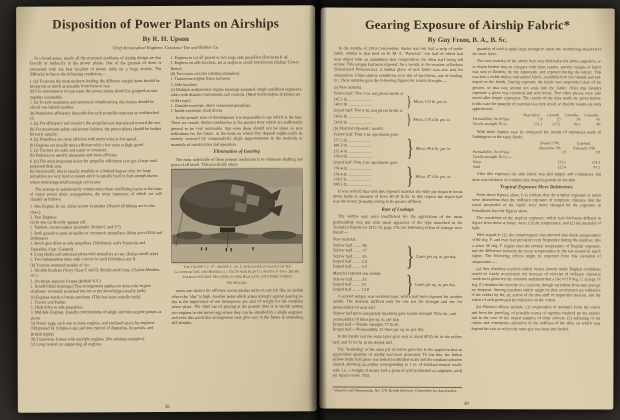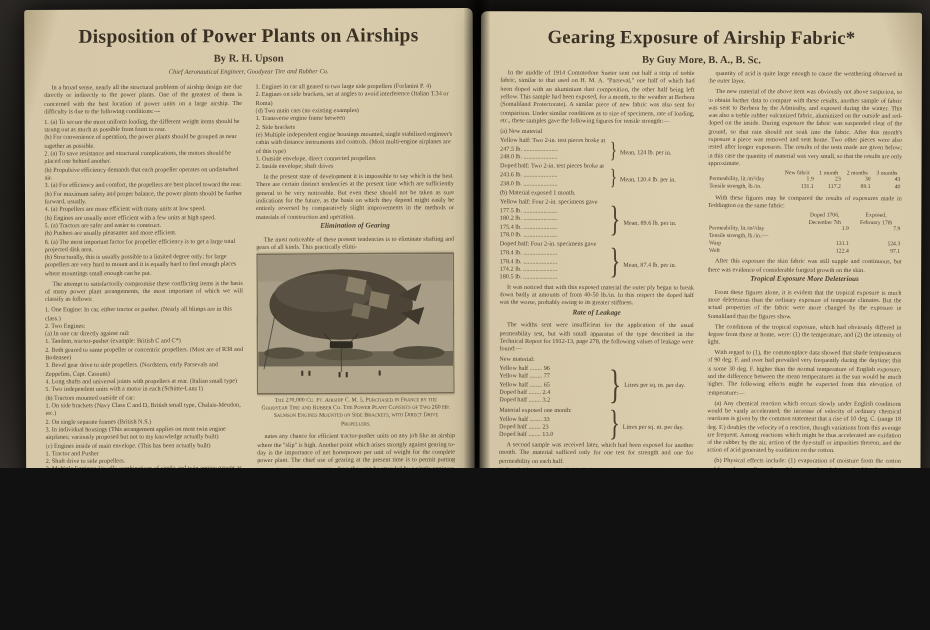--- a/index.html
+++ b/index.html
@@ -1,16 +1,16 @@
 <!DOCTYPE html>
 <html><head>
 <meta charset="utf-8">
 <style>
   html,body{margin:0;padding:0;background:#111;}
-  .scene{position:relative;width:620px;height:312px;overflow:hidden;
+  .scene{position:relative;width:620px;height:420px;overflow:hidden;
     background:radial-gradient(ellipse at 50% 45%, #151311 52%, #3e3a35 120%);
     font-family:"Liberation Serif", serif;}
   .page{position:absolute;color:#4a4031;}
   .page-left{left:17px;top:6px;width:299px;height:406px;border-radius:2px 4px 4px 2px;
     background:linear-gradient(105deg,#b3a483 0%,#d5c7a7 6%,#d8cbab 55%,#cfc1a0 92%,#bcae8d 100%);
     box-shadow:0 0 16px rgba(0,0,0,.85);transform:rotate(-.25deg);}
   .page-right{left:320px;top:8px;width:294px;height:401px;border-radius:4px 2px 2px 4px;
     background:linear-gradient(255deg,#b5a685 0%,#d8cbac 7%,#dccfb0 50%,#d2c4a4 95%,#c2b493 100%);
     box-shadow:0 0 16px rgba(0,0,0,.85);transform:rotate(.2deg);}
   .gutter{position:absolute;left:309px;top:0;width:18px;height:420px;pointer-events:none;
@@ -134,21 +134,21 @@
           <p>nates any chance for efficient tractor-pusher units on any job like an airship where the "slip" is high. Another point which arises strongly against gearing to-day is the importance of net horsepower per unit of weight for the complete power plant. The chief use of gearing at the present time is to permit putting two engines in one power egg where they can be attended by a single engineer, and even this particular arrangement may give way in the future to something still simpler.</p>
         </div>
       </div>
     </div>
     <div class="pageno">38</div>
   </div>
 
   <div class="page page-right">
     <div class="page-inner">
       <div class="title">Gearing Exposure of Airship Fabric*</div>
-      <div class="byline">By Guy More, B. A., B. Sc.</div>
+      <div class="byline">By Guy From, B. A., B. Sc.</div>
       <div class="cols">
 
         <div class="col colflex">
           <div class="fill">
             <p>In the middle of 1914 Commodore Sueter sent out half a strip of treble fabric, similar to that used on H. M. A. "Parseval," one half of which had been doped with an aluminium dust composition, the other half being left yellow. This sample had been exposed, for a month, to the weather at Berbera (Somaliland Protectorate). A similar piece of new fabric was also sent for comparison. Under similar conditions as to size of specimens, rate of loading, etc., these samples gave the following figures for tensile strength:—</p>
             <div class="listlabel">(a) New material</div>
             <div>
               <div class="listlabel">Yellow half: Two 2-in. test pieces broke at</div>
               <div class="mgroup g2">
                 <div class="mlines">247.5 lb. ......................

